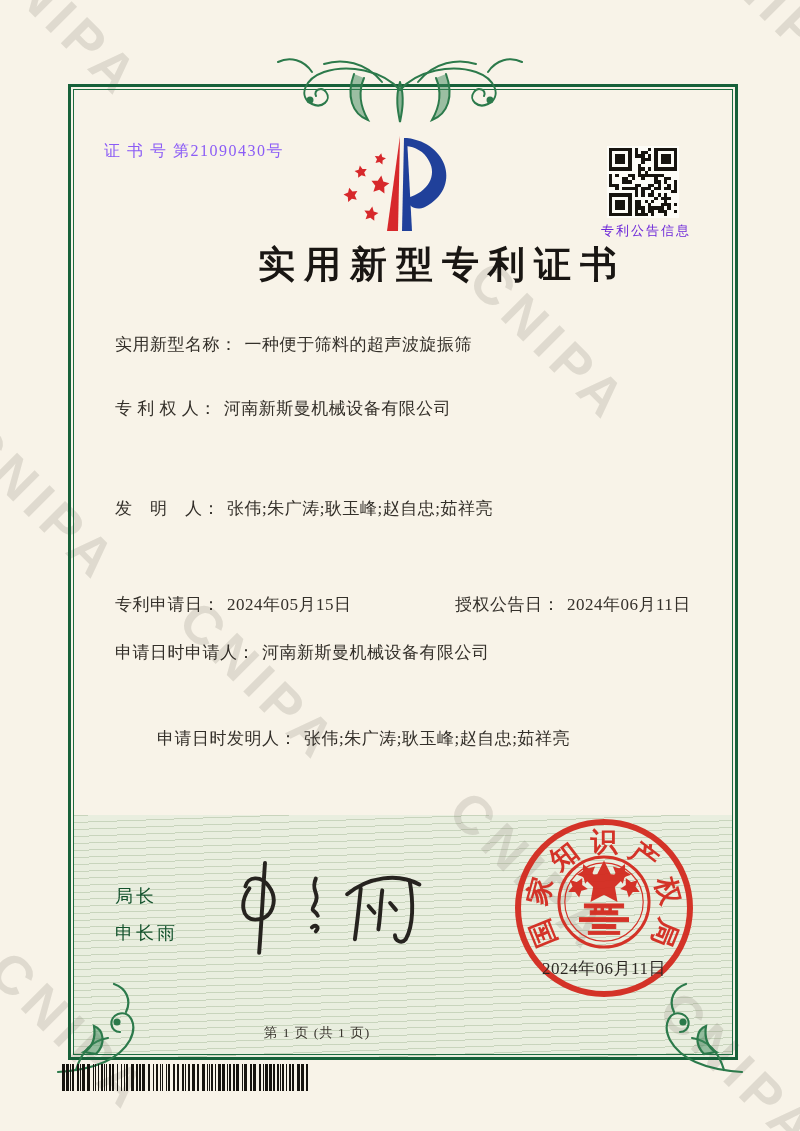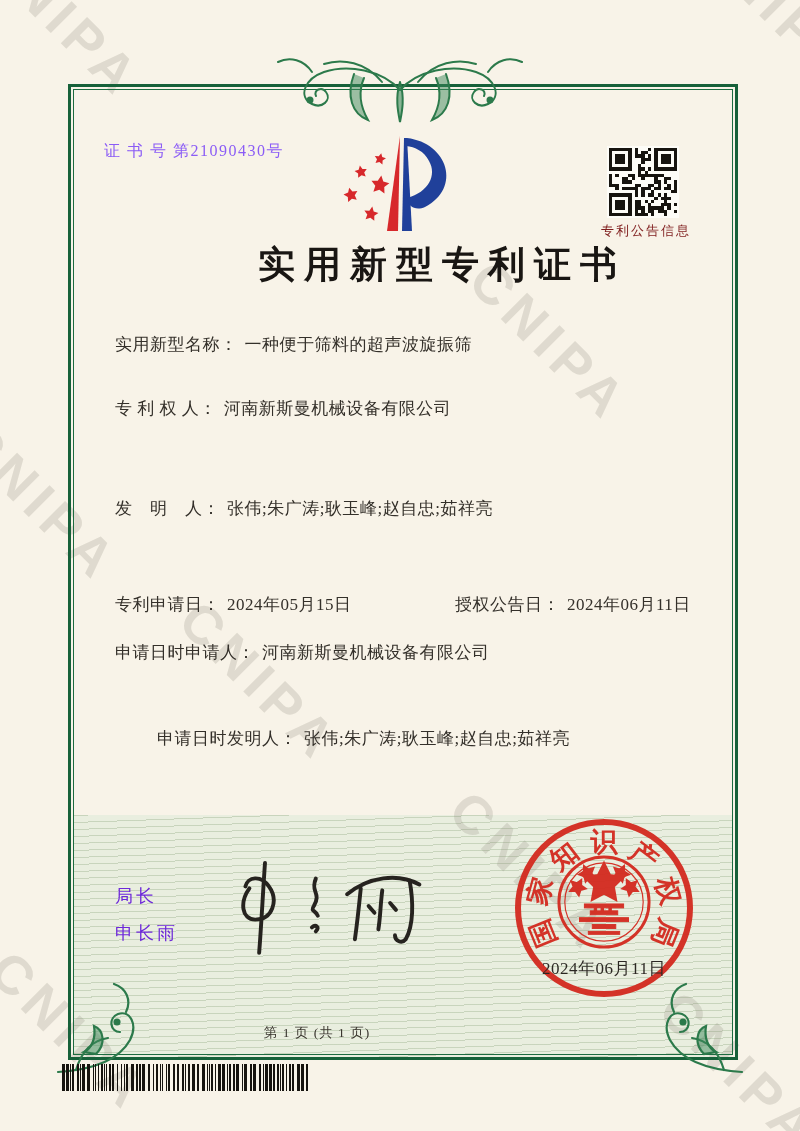--- a/index.html
+++ b/index.html
@@ -29,35 +29,35 @@
     border:3px solid #17613a;
   }
   .frame::after{
     content:""; position:absolute; inset:2px; border:1px solid #1c6b40;
   }
   .ornament{position:absolute;}
   
   .cert-no{position:absolute; left:104px; top:141px; font-size:16px; letter-spacing:1.5px; color:#8b5cf6;}
   .logo{position:absolute; left:328px; top:130px; width:146px; height:106px;}
   .qr-box{position:absolute; left:607px; top:146px; width:68px; height:68px; background:#fdfcf7; padding:2px;}
-  .qr-caption{position:absolute; left:596px; top:222px; width:100px; text-align:center; font-size:13px; letter-spacing:2px; color:#7f1d1d;}
+  .qr-caption{position:absolute; left:596px; top:222px; width:100px; text-align:center; font-size:13px; letter-spacing:2px; color:#6d28d9;}
   .title{
     position:absolute; left:0; top:240px; width:100%; text-align:center;
     font-size:37px; font-weight:bold; letter-spacing:9px; color:#191613;padding-left:42px;
   }
   
   .row{position:absolute; left:115px; width:610px; font-size:17px; white-space:nowrap; color:#34302a; letter-spacing:.5px;}
   .row .lbl{margin-right:7px;}
   .row .col2{position:absolute; left:340px; top:0; white-space:nowrap;}
   .row .col2 .lbl{margin-right:7px;}
   
   .body-text{position:absolute; left:78px; top:766px; width:650px; font-size:15px; line-height:2.4; letter-spacing:.8px; color:#2f2b25; white-space:nowrap;}
   .body-text .l1{padding-left:3.3em;}
   
-  .signer{position:absolute; left:115px; font-size:18px; letter-spacing:3px; color:#6d28d9;}
+  .signer{position:absolute; left:115px; font-size:18px; letter-spacing:3px; color:#14532d;}
   .sig{position:absolute; left:222px; top:850px; width:215px; height:110px;}
   
   .seal{position:absolute; left:509px; top:813px; width:190px; height:190px; opacity:.95;}
   .seal .ring{position:absolute; inset:6px; border:6px solid #d32a1f; border-radius:50%;}
   .seal-char{position:absolute; font-size:27px; font-weight:bold; color:#d32a1f; font-family:"Liberation Serif","DejaVu Serif",serif;}
   .seal .emblem{position:absolute; left:46px; top:40px; width:98px; height:98px;}
   .seal-date{position:absolute; left:0; top:144px; width:190px; text-align:center; font-size:17px; color:#211d19; letter-spacing:.5px;}
   
   .footer-page{position:absolute; left:0; top:1024px; width:634px; text-align:center; font-size:13.5px; color:#3a362f; letter-spacing:1px;}
   .barcode{position:absolute; left:62px; top:1064px; width:250px; height:27px;}

